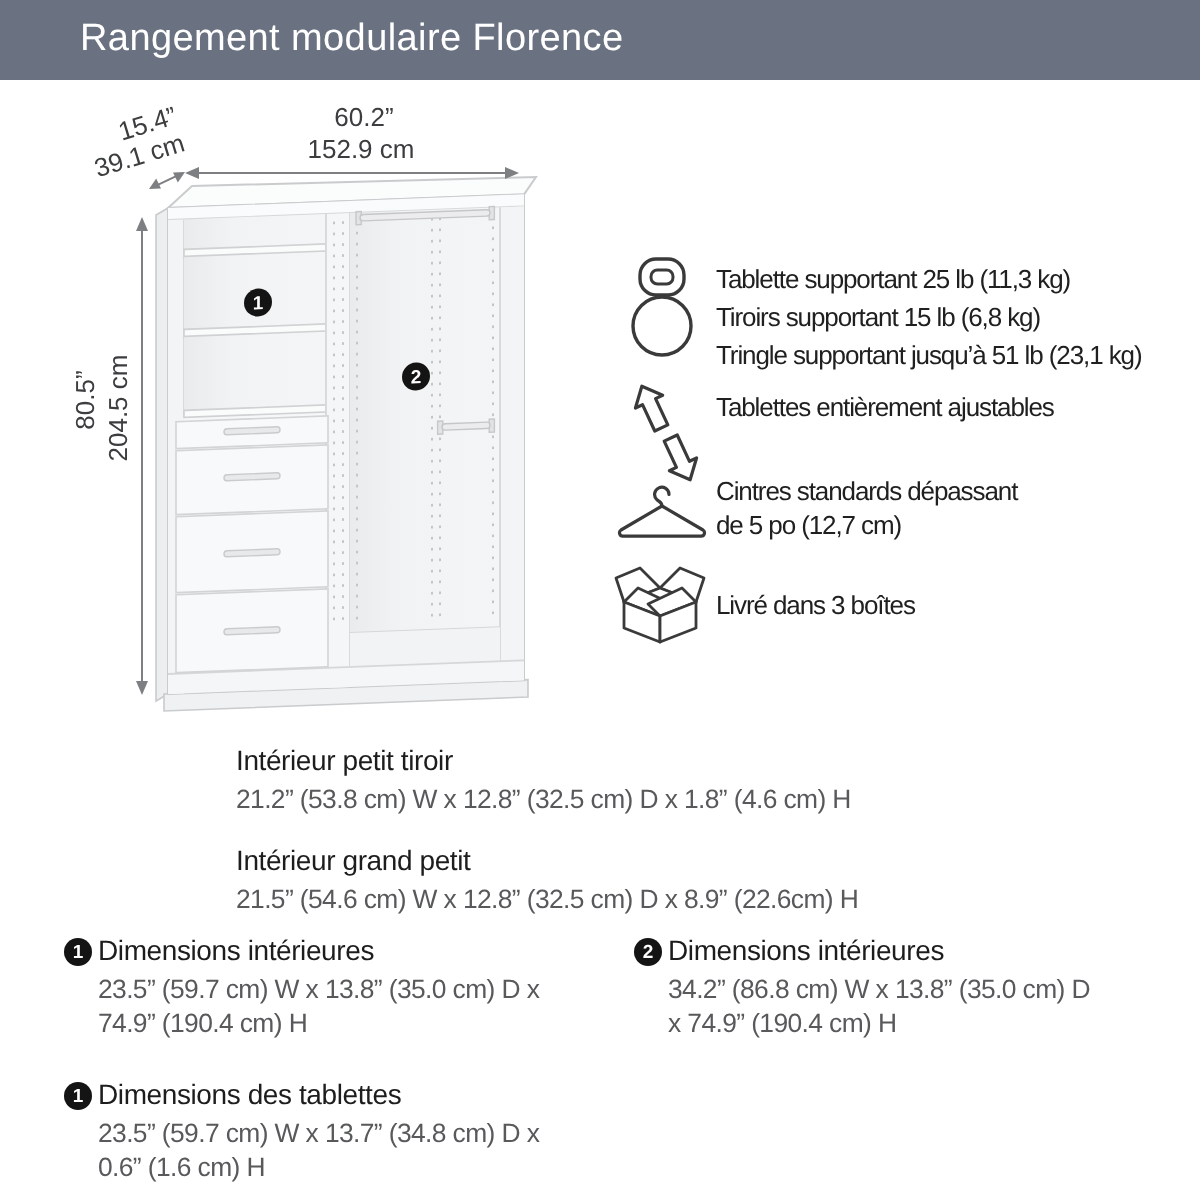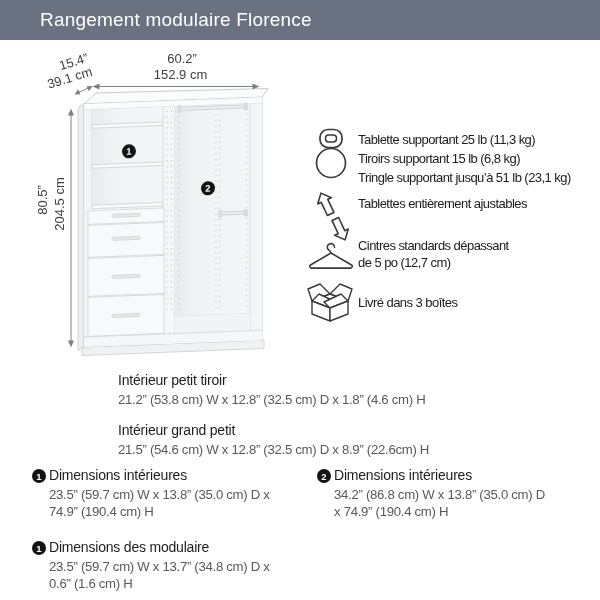--- a/index.html
+++ b/index.html
@@ -235,19 +235,19 @@
     <div class="dim-body">
       <div class="spec-title">Dimensions intérieures</div>
       <div class="spec-value">34.2” (86.8 cm) W x 13.8” (35.0 cm) D</div>
       <div class="spec-value" style="margin-top:0">x 74.9” (190.4 cm) H</div>
     </div>
   </div>
 
   <div class="dim-spec dm3">
     <div class="dim-badge">1</div>
     <div class="dim-body">
-      <div class="spec-title">Dimensions des modulaire</div>
+      <div class="spec-title">Dimensions des tablettes</div>
       <div class="spec-value">23.5” (59.7 cm) W x 13.7” (34.8 cm) D x</div>
       <div class="spec-value" style="margin-top:0">0.6” (1.6 cm) H</div>
     </div>
   </div>
 
 </div>
 
 </body></html>

